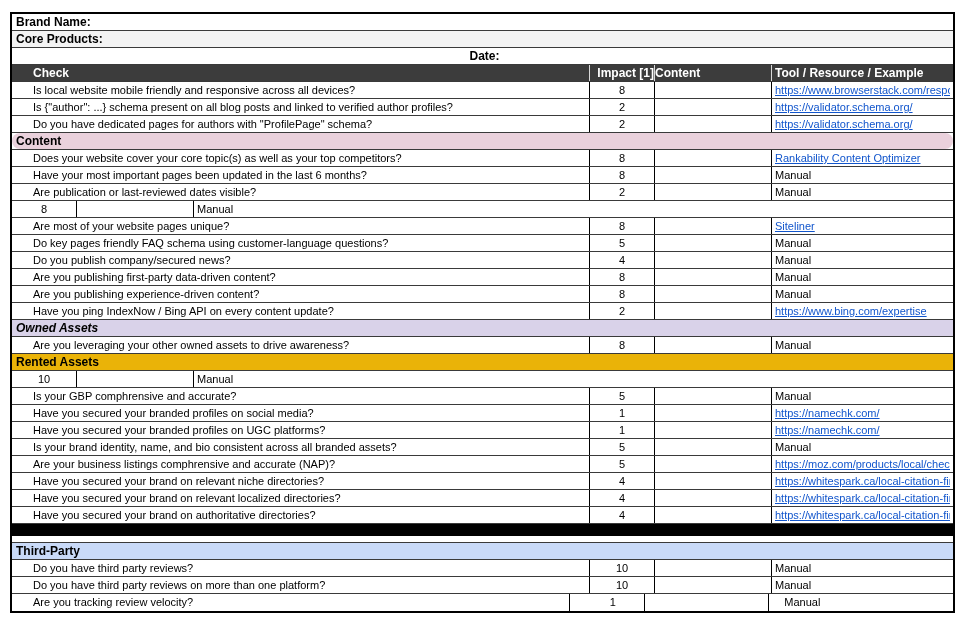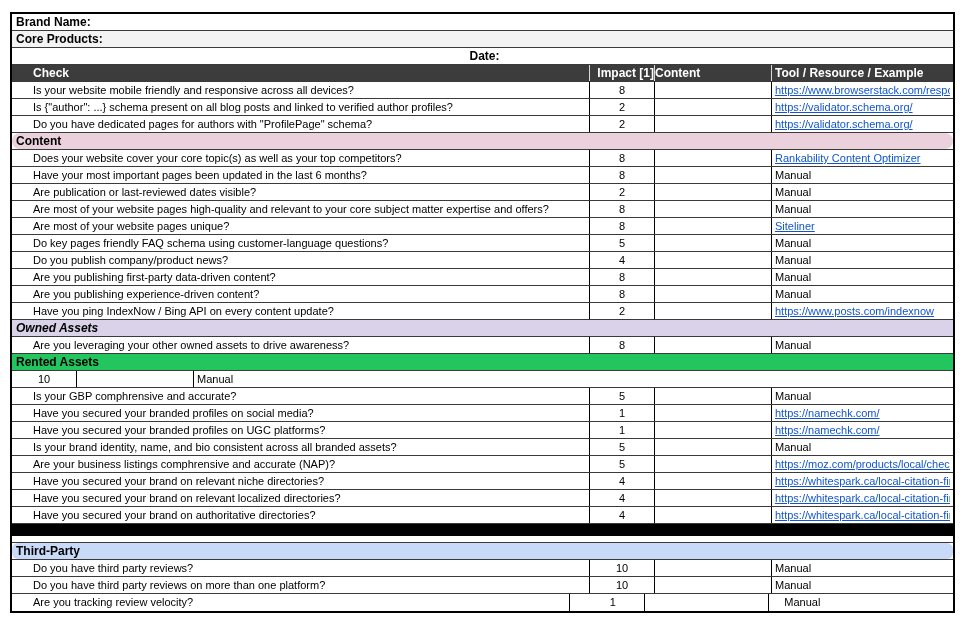--- a/index.html
+++ b/index.html
@@ -39,21 +39,21 @@
       <div class="row">
         <div class="cell-full" style="background: rgb(255, 255, 255); text-align: center;">Date:</div>
       </div>
       <div class="row colheader">
         <div class="cell c-check">Check</div>
         <div class="cell c-impact">Impact [1]</div>
         <div class="cell c-status">Content</div>
         <div class="cell c-tool">Tool / Resource / Example</div>
       </div>
       <div class="row">
-        <div class="cell c-check">Is your website mobile friendly and responsive across all devices?</div>
+        <div class="cell c-check">Is local website mobile friendly and responsive across all devices?</div>
         <div class="cell c-impact">8</div>
         <div class="cell c-status"></div>
         <div class="cell c-tool"><a class="link" href="#">https://www.browserstack.com/respons</a></div>
       </div>
       <div class="row">
         <div class="cell c-check">Is {"author": ...} schema present on all blog posts and linked to verified author profiles?</div>
         <div class="cell c-impact">2</div>
         <div class="cell c-status"></div>
         <div class="cell c-tool"><a class="link" href="#">https://validator.schema.org/</a></div>
       </div>
@@ -78,72 +78,71 @@
         <div class="cell c-status"></div>
         <div class="cell c-tool"><span>Manual</span></div>
       </div>
       <div class="row">
         <div class="cell c-check">Are publication or last-reviewed dates visible?</div>
         <div class="cell c-impact">2</div>
         <div class="cell c-status"></div>
         <div class="cell c-tool"><span>Manual</span></div>
       </div>
       <div class="row">
-        <div class="cell c-check">Are most of your website pages high-quality and relevant to your core subject matter expertise and offers?</div>
         <div class="cell c-impact">8</div>
         <div class="cell c-status"></div>
         <div class="cell c-tool"><span>Manual</span></div>
       </div>
       <div class="row">
         <div class="cell c-check">Are most of your website pages unique?</div>
         <div class="cell c-impact">8</div>
         <div class="cell c-status"></div>
         <div class="cell c-tool"><a class="link" href="#">Siteliner</a></div>
       </div>
       <div class="row">
         <div class="cell c-check">Do key pages friendly FAQ schema using customer-language questions?</div>
         <div class="cell c-impact">5</div>
         <div class="cell c-status"></div>
         <div class="cell c-tool"><span>Manual</span></div>
       </div>
       <div class="row">
-        <div class="cell c-check">Do you publish company/product news?</div>
+        <div class="cell c-check">Do you publish company/secured news?</div>
         <div class="cell c-impact">4</div>
         <div class="cell c-status"></div>
         <div class="cell c-tool"><span>Manual</span></div>
       </div>
       <div class="row">
         <div class="cell c-check">Are you publishing first-party data-driven content?</div>
         <div class="cell c-impact">8</div>
         <div class="cell c-status"></div>
         <div class="cell c-tool"><span>Manual</span></div>
       </div>
       <div class="row">
         <div class="cell c-check">Are you publishing experience-driven content?</div>
         <div class="cell c-impact">8</div>
         <div class="cell c-status"></div>
         <div class="cell c-tool"><span>Manual</span></div>
       </div>
       <div class="row">
         <div class="cell c-check">Have you ping IndexNow / Bing API on every content update?</div>
         <div class="cell c-impact">2</div>
         <div class="cell c-status"></div>
-        <div class="cell c-tool"><a class="link" href="#">https://www.posts.com/indexnow</a></div>
+        <div class="cell c-tool"><a class="link" href="#">https://www.bing.com/expertise</a></div>
       </div>
       <div class="row">
         <div class="cell-full" style="background: rgb(217, 210, 233); font-style: italic;">Owned Assets</div>
       </div>
       <div class="row">
         <div class="cell c-check">Are you leveraging your other owned assets to drive awareness?</div>
         <div class="cell c-impact">8</div>
         <div class="cell c-status"></div>
         <div class="cell c-tool"><span>Manual</span></div>
       </div>
       <div class="row">
-        <div class="cell-full" style="background: #22c55e;">Rented Assets</div>
+        <div class="cell-full" style="background: #eab308;">Rented Assets</div>
       </div>
       <div class="row">
         <div class="cell c-impact">10</div>
         <div class="cell c-status"></div>
         <div class="cell c-tool"><span>Manual</span></div>
       </div>
       <div class="row">
         <div class="cell c-check">Is your GBP comphrensive and accurate?</div>
         <div class="cell c-impact">5</div>
         <div class="cell c-status"></div>
@@ -187,21 +186,21 @@
       </div>
       <div class="row">
         <div class="cell c-check">Have you secured your brand on authoritative directories?</div>
         <div class="cell c-impact">4</div>
         <div class="cell c-status"></div>
         <div class="cell c-tool"><a class="link" href="#">https://whitespark.ca/local-citation-finde</a></div>
       </div>
       <div class="row separator"></div>
       <div class="row spacer"></div>
       <div class="row">
-        <div class="cell-full" style="background: rgb(201, 218, 248); border-radius: 6px;">Third-Party</div>
+        <div class="cell-full" style="background: rgb(201, 218, 248);">Third-Party</div>
       </div>
       <div class="row">
         <div class="cell c-check">Do you have third party reviews?</div>
         <div class="cell c-impact">10</div>
         <div class="cell c-status"></div>
         <div class="cell c-tool"><span>Manual</span></div>
       </div>
       <div class="row">
         <div class="cell c-check">Do you have third party reviews on more than one platform?</div>
         <div class="cell c-impact">10</div>

